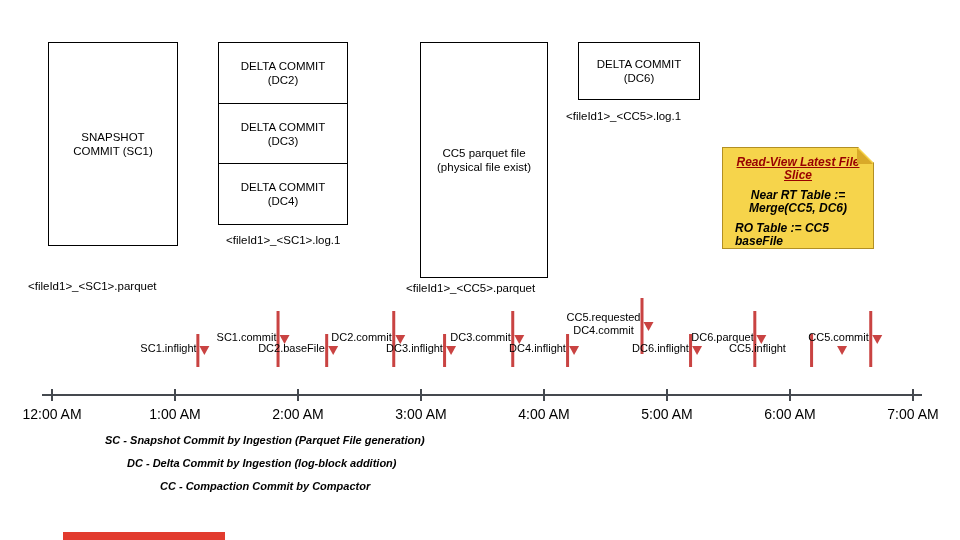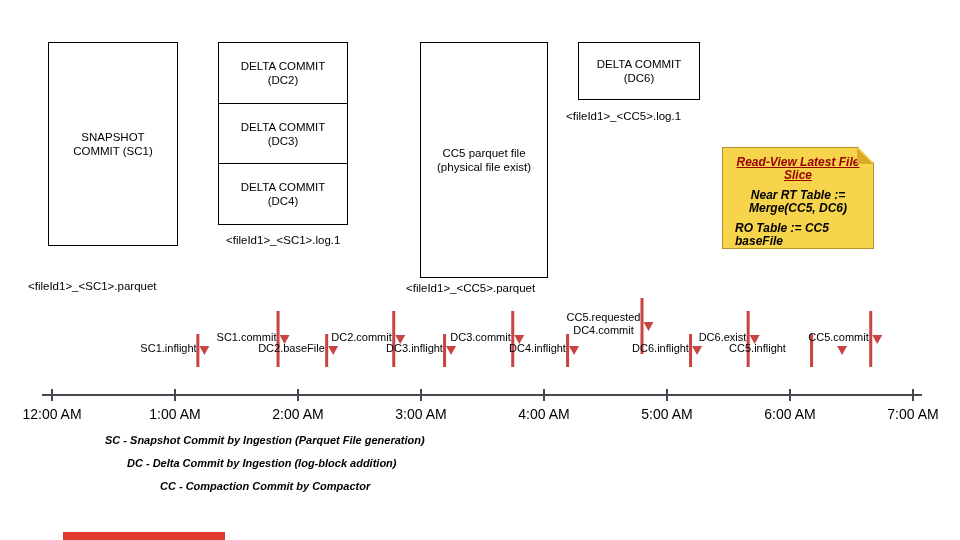--- a/index.html
+++ b/index.html
@@ -229,21 +229,21 @@
 DC4.commit</div>
     <div class="shaft"></div>
       <div class="head"></div>
   </div>
   <div class="event low" style="left:667px;">
     <div class="event-label">DC6.inflight</div>
     <div class="shaft"></div>
       <div class="head"></div>
   </div>
   <div class="event high" style="left:729px;">
-    <div class="event-label">DC6.exist</div>
+    <div class="event-label">DC6.parquet</div>
     <div class="shaft"></div>
       <div class="head"></div>
   </div>
   <div class="event low" style="left:788px;gap:24px;">
     <div class="event-label">CC5.inflight</div>
     <div class="shaft"></div>
       <div class="head"></div>
   </div>
   <div class="event high" style="left:845px;">
     <div class="event-label">CC5.commit</div>

